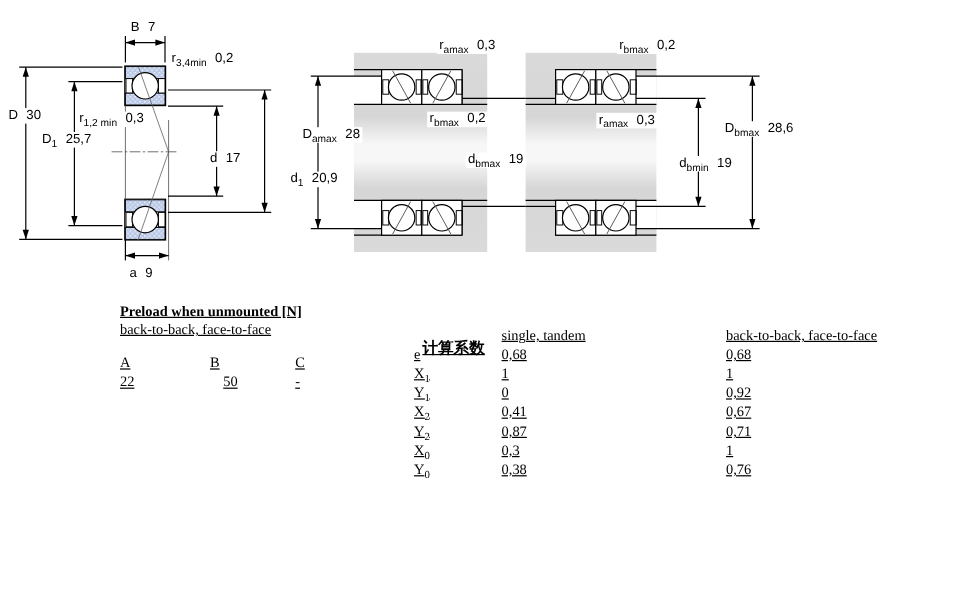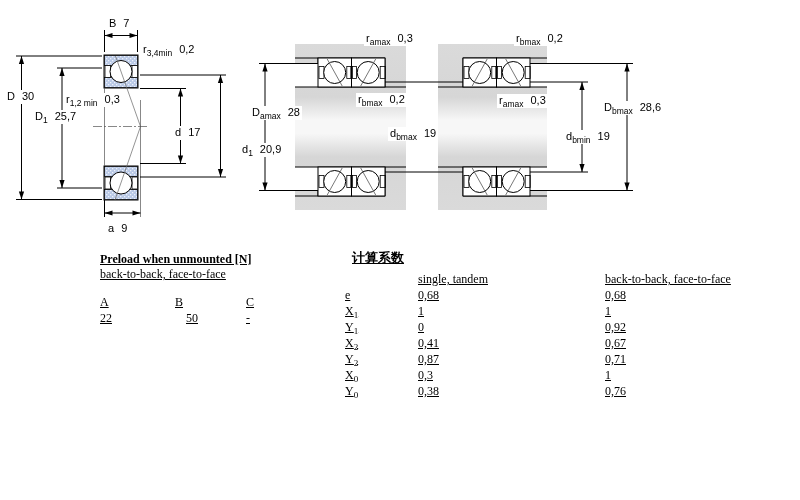--- a/index.html
+++ b/index.html
@@ -10,21 +10,21 @@
   .dim{position:absolute;white-space:nowrap;font:11px "Liberation Sans",sans-serif;
        background:#fff;padding:0 2px;line-height:12px;}
   .dim sub{font-size:8.5px;line-height:8px;}
   .dim .v{margin-left:7px;}
   
   .ser{font-family:"Liberation Serif",serif;font-size:12px;line-height:14px;}
   .abs{position:absolute;white-space:nowrap;text-decoration:underline;}
   .bold{font-weight:bold;}
   .frow{height:16px;}
   .frow sub{font-size:9px;}
-  .cjk{font-size:13px;}
+  .cjk{font-size:13px;margin-top:32px;}
 </style>
 </head>
 <body>
 
 <div id="page">
 
   <svg width="800" height="260" viewBox="0 0 800 260">
     <defs>
       <pattern id="speck" width="4" height="4" patternUnits="userSpaceOnUse">
         <rect width="4" height="4" fill="#b9c9e6"></rect>

